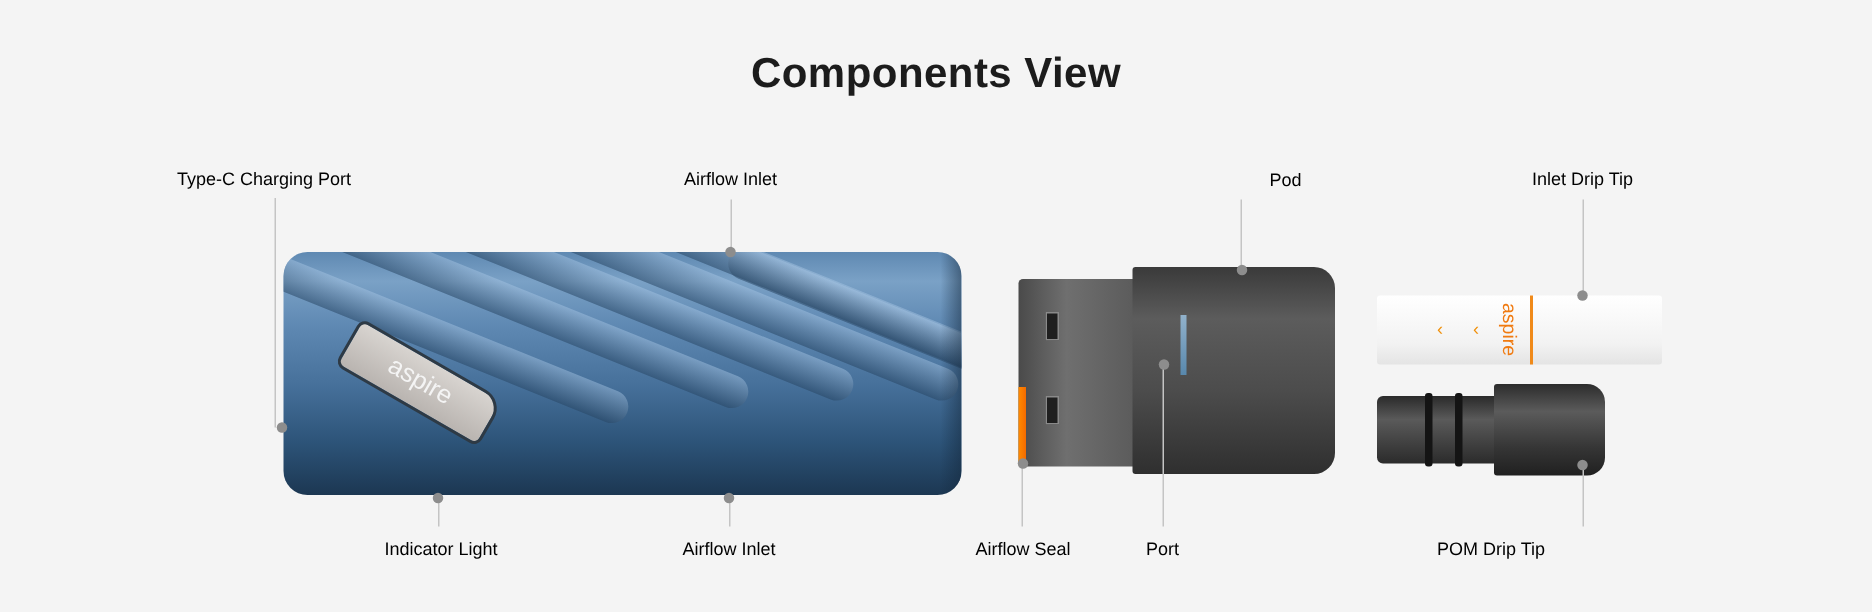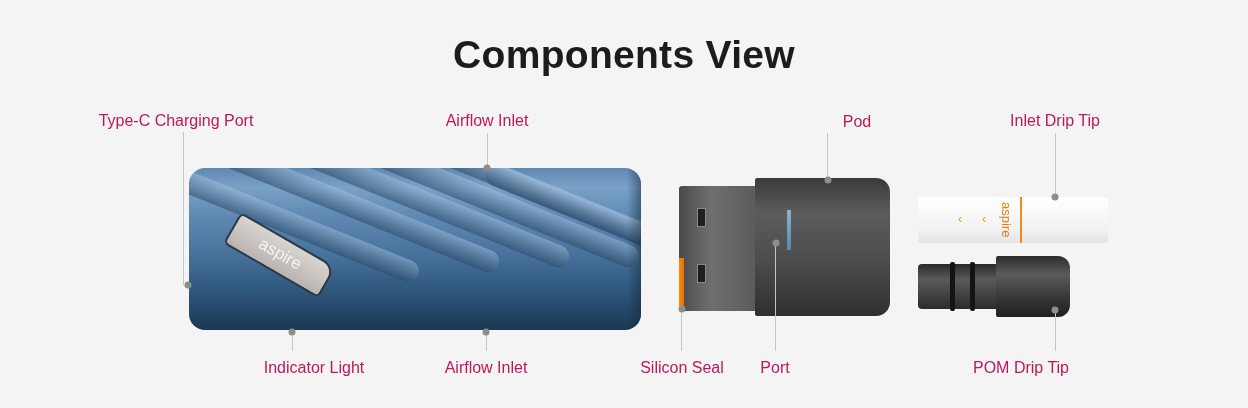--- a/index.html
+++ b/index.html
@@ -1,18 +1,18 @@
 <!DOCTYPE html>
 <html><head>
   <meta charset="utf-8">
   <style>
     html, body { margin:0; padding:0; }
     body { width:1248px; height:408px; background:#f4f4f4; position:relative; overflow:hidden; font-family:"Liberation Sans", sans-serif; }
-    .title { position:absolute; left:0; width:1248px; top:33px; text-align:center; font-size:39px; font-weight:bold; color:#1c1c1c; letter-spacing:0.3px; }
-    .label { position:absolute; font-size:16px; color:#be185d; white-space:nowrap; transform:translateX(-50%); }
+    .title { position:absolute; left:0; width:1248px; top:33px; text-align:center; font-size:28px; font-weight:bold; color:#1c1c1c; letter-spacing:0.3px; }
+    .label { position:absolute; font-size:12px; color:#000000; white-space:nowrap; transform:translateX(-50%); }
     .line { position:absolute; width:1px; background:#c4c4c4; }
     .dot { position:absolute; width:7px; height:7px; border-radius:50%; background:#8d8d8d; transform:translate(-50%,-50%); z-index:5; }
 
     .battery { position:absolute; left:189px; top:168px; width:452px; height:162px; border-radius:16px;
       background:linear-gradient(180deg,#5f89b2 0%,#7aa1c6 12%,#5f89b3 30%,#46709a 55%,#2d5479 78%,#1c3752 100%); overflow:hidden; }
     .ridge { position:absolute; width:300px; height:22px; border-radius:11px; transform:rotate(22deg);
       background:linear-gradient(180deg, rgba(170,200,230,0.45) 0%, rgba(40,70,100,0.55) 100%); }
     .badge { position:absolute; left:52px; top:44px; width:106px; height:32px; transform:rotate(30deg); transform-origin:left top;
       background:linear-gradient(180deg,#d8d4d0,#b9b4b0); border:2px solid #2e3a45; border-radius:6px 14px 6px 6px;
       color:#f4f4f4; font-size:17px; text-align:center; line-height:30px; }
@@ -80,31 +80,31 @@
 <div class="dot" style="left:487px;top:168px;"></div>
 
 <div class="label" style="left:857px;top:113px;">Pod</div>
 <div class="line" style="left:827px;top:133px;height:47px;"></div>
 <div class="dot" style="left:828px;top:180px;"></div>
 
 <div class="label" style="left:1055px;top:112px;">Inlet Drip Tip</div>
 <div class="line" style="left:1055px;top:133px;height:64px;"></div>
 <div class="dot" style="left:1055px;top:197px;"></div>
 
-<div class="label" style="left:294px;top:359px;margin-left:20px;">Indicator Light</div>
+<div class="label" style="left:294px;top:359px;">Indicator Light</div>
 <div class="line" style="left:292px;top:332px;height:19px;"></div>
 <div class="dot" style="left:292px;top:332px;"></div>
 
 <div class="label" style="left:486px;top:359px;">Airflow Inlet</div>
 <div class="line" style="left:486px;top:332px;height:19px;"></div>
 <div class="dot" style="left:486px;top:332px;"></div>
 
-<div class="label" style="left:682px;top:359px;">Silicon Seal</div>
+<div class="label" style="left:682px;top:359px;">Airflow Seal</div>
 <div class="line" style="left:681px;top:309px;height:42px;"></div>
 <div class="dot" style="left:682px;top:309px;"></div>
 
 <div class="label" style="left:775px;top:359px;">Port</div>
 <div class="line" style="left:775px;top:243px;height:108px;"></div>
 <div class="dot" style="left:776px;top:243px;"></div>
 
-<div class="label" style="left:1021px;top:359px;">POM Drip Tip</div>
+<div class="label" style="left:994px;top:359px;">POM Drip Tip</div>
 <div class="line" style="left:1055px;top:310px;height:41px;"></div>
 <div class="dot" style="left:1055px;top:310px;"></div>
 
 </body></html>

